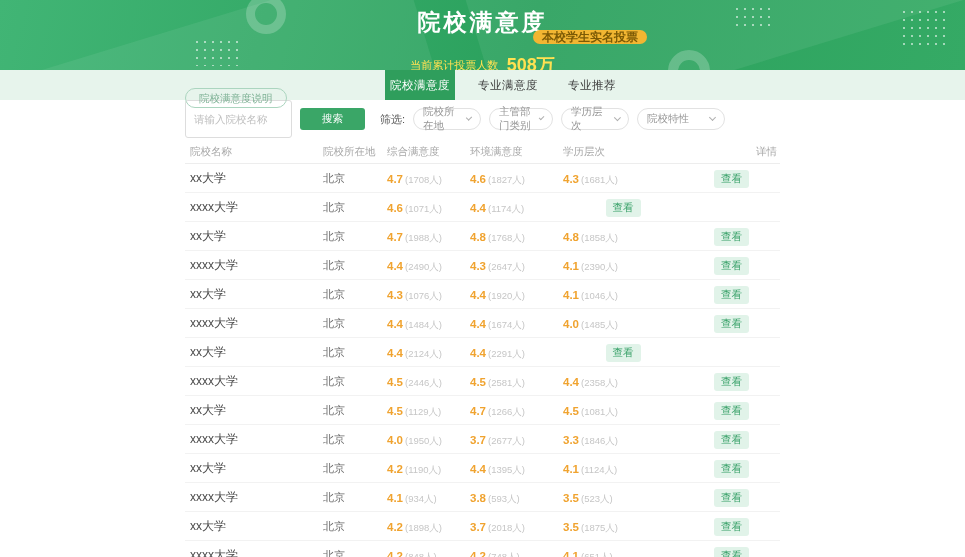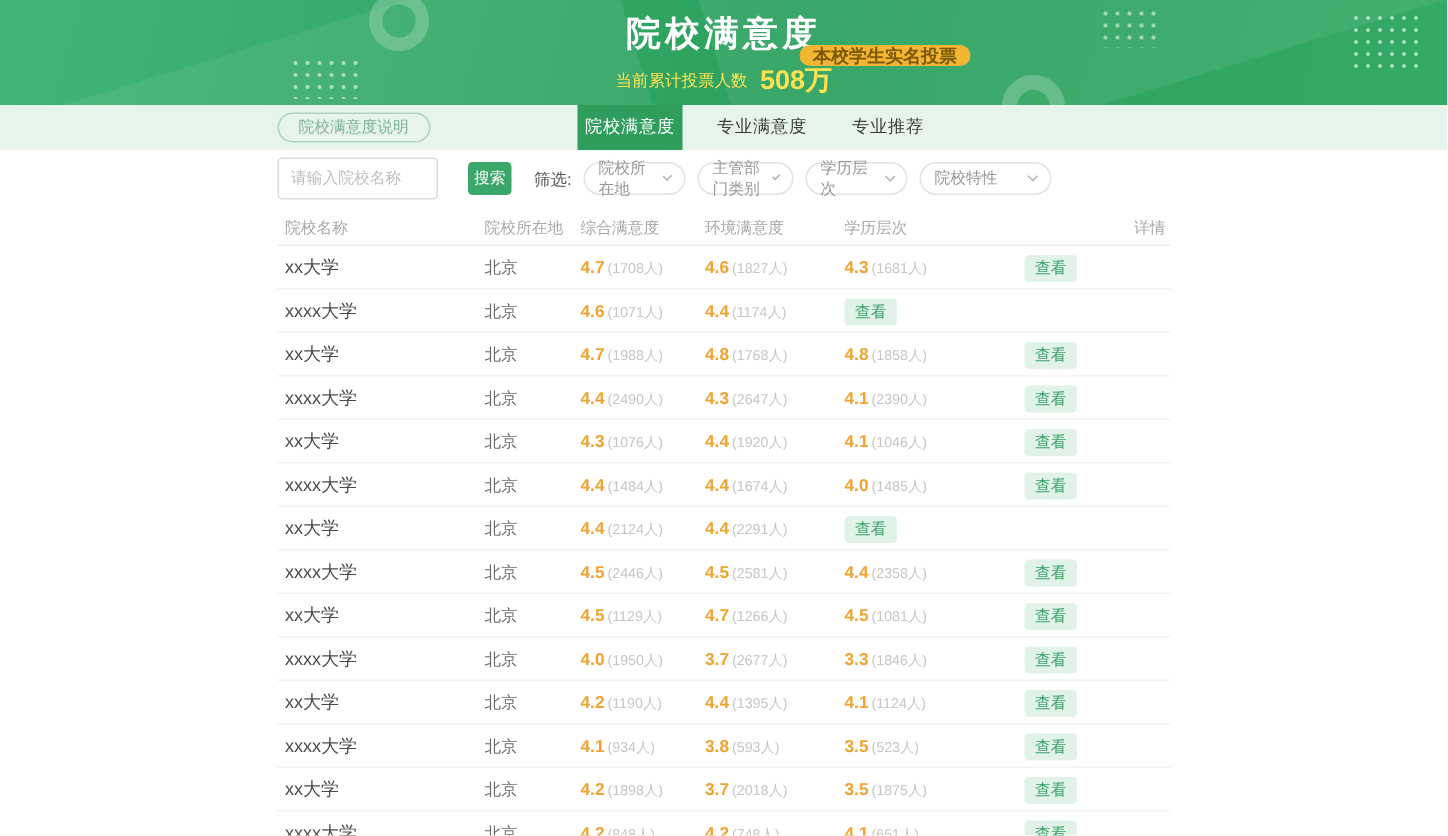--- a/index.html
+++ b/index.html
@@ -20,64 +20,64 @@
   .dots-right  { left:900px; top:8px;  width:50px; height:40px; }
   .ring { position:absolute; border-radius:50%; border:9px solid rgba(255,255,255,0.22); }
   .ring1 { left:246px; top:-6px; width:40px; height:40px; }
   .ring2 { left:668px; top:50px; width:42px; height:42px; border-width:10px; }
 
   .header-inner { position:relative; width:595px; height:100%; margin:0 auto; }
   .page-title { position:absolute; left:50%; transform:translateX(-50%); top:7px;
     color:#fff; font-size:23px; font-weight:bold; letter-spacing:3px; white-space:nowrap; }
   .badge { position:absolute; left:348px; top:30px; background:#f2b632; color:#7c5a05;
     font-size:12px; line-height:14px; padding:0 9px; border-radius:8px; white-space:nowrap;font-weight:bold; }
-  .stats { position:absolute; left:0; right:0; top:41px; text-align:center;
+  .stats { position:absolute; left:0; right:0; top:53px; text-align:center;
     color:#ffe152; white-space:nowrap; }
   .stats .prefix { font-size:11px; vertical-align:2px; }
   .stats .value { font-size:18px; font-weight:bold; margin-left:4px; }
 
   
   .strip { height:30px; background:#e7f4ec; }
   .strip-inner { position:relative; width:595px; height:100%; margin:0 auto; }
-  .info-pill { position:absolute; left:0; top:5px; height:20px; line-height:18px;
+  .info-pill { position:absolute; left:0; top:18px; height:20px; line-height:18px;
     padding:0 13px; border:1px solid #abd5bf; border-radius:11px; color:#7fb296;
     font-size:10.5px; background:transparent; cursor:pointer; }
   .tab-bar { position:absolute; left:200px; top:0; height:30px; display:flex; }
   .tab { line-height:30px; font-size:11.5px; color:#3c3c3c; padding:0 7px;
     margin-right:16px; cursor:pointer; letter-spacing:0.5px; }
   .tab.active { background:#2f9e5c; color:#fff; padding:0 5px; }
 
   
   .content { width:595px; margin:0 auto; }
   .filter-row { display:flex; align-items:center; margin-top:7px; height:24px; }
-  .search-input { width:107px; height:28px; border:1px solid #ddd; border-radius:3px;
+  .search-input { width:107px; height:38px; border:1px solid #ddd; border-radius:3px;
     font-size:10.5px; padding:0 8px; color:#444; outline:none;
     font-family:"Liberation Sans", sans-serif; }
   .search-input::placeholder { color:#bfbfbf; }
-  .search-btn { margin-left:20px; height:22px; padding:0 4px; background:#3aa667;
+  .search-btn { margin-left:8px; height:22px; padding:0 22px; background:#3aa667;
     color:#fff; border:none; border-radius:3px; font-size:10.5px; cursor:pointer;
     font-family:"Liberation Sans", sans-serif; }
   .filter-label { margin-left:15px; font-size:11px; color:#555; }
   .dropdown { margin-left:8px; height:22px; border:1px solid #e2e2e2; border-radius:11px;
     display:flex; align-items:center; justify-content:space-between; padding:0 9px;
     font-size:10.5px; color:#979797; cursor:pointer; background:#fff; }
   .chev { width:5px; height:5px; border-right:1px solid #b0b0b0;
     border-bottom:1px solid #b0b0b0; transform:rotate(45deg); margin-left:6px; margin-top:-3px; }
 
   .grid { display:grid; grid-template-columns:133px 64px 83px 93px 120px 1fr;
     padding-left:5px; align-items:center; }
   .thead { margin-top:9px; height:24px; border-bottom:1px solid #ededed;
     font-size:10.5px; color:#a8a8a8; }
   .thead .c-last { text-align:right; padding-right:3px; }
   .trow { height:29px; border-bottom:1px solid #f2f2f2; }
   .c-name { font-size:12px; color:#4a4a4a; }
   .c-loc { font-size:11px; color:#6b6b6b; }
   .score { font-size:11.5px; font-weight:bold; color:#f0a32f; }
   .count { font-size:9.5px; color:#c6c6c6; margin-left:2px;margin-top:24px; }
-  .c-view { text-align:left; }
+  .c-view { text-align:center; }
   .view-link { display:inline-block; font-size:10.5px; color:#3aa26a;
     background:#e1f3e9; border-radius:3px; padding:2px 7px; cursor:pointer;
     text-decoration:none; }
 </style>
 </head>
 <body>
 
 <div class="header">
   <div class="band band1"></div>
   <div class="band band2"></div>

